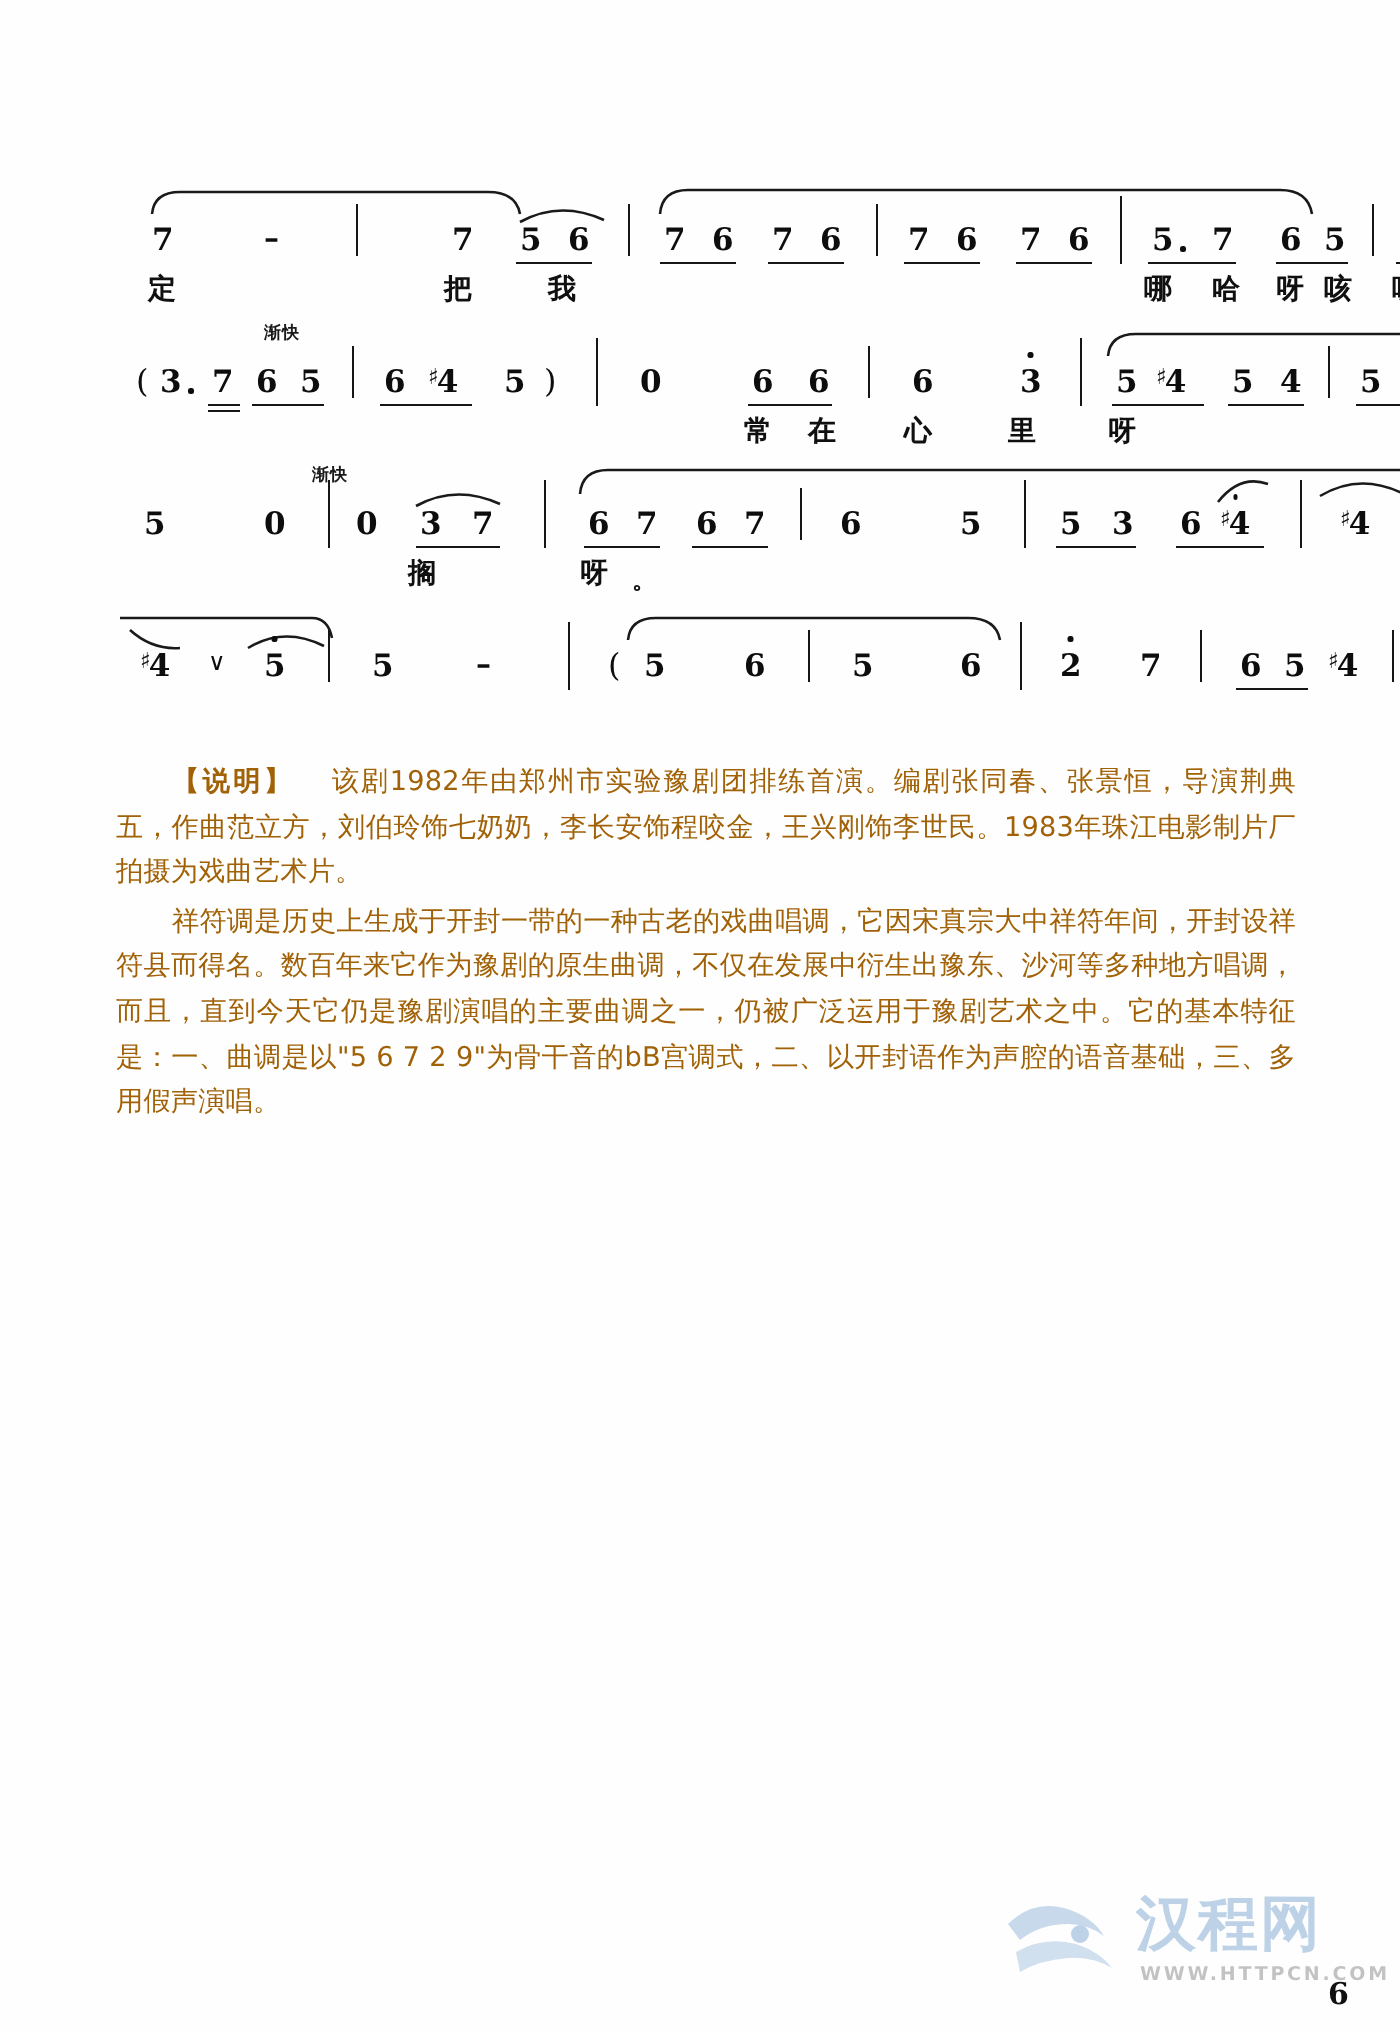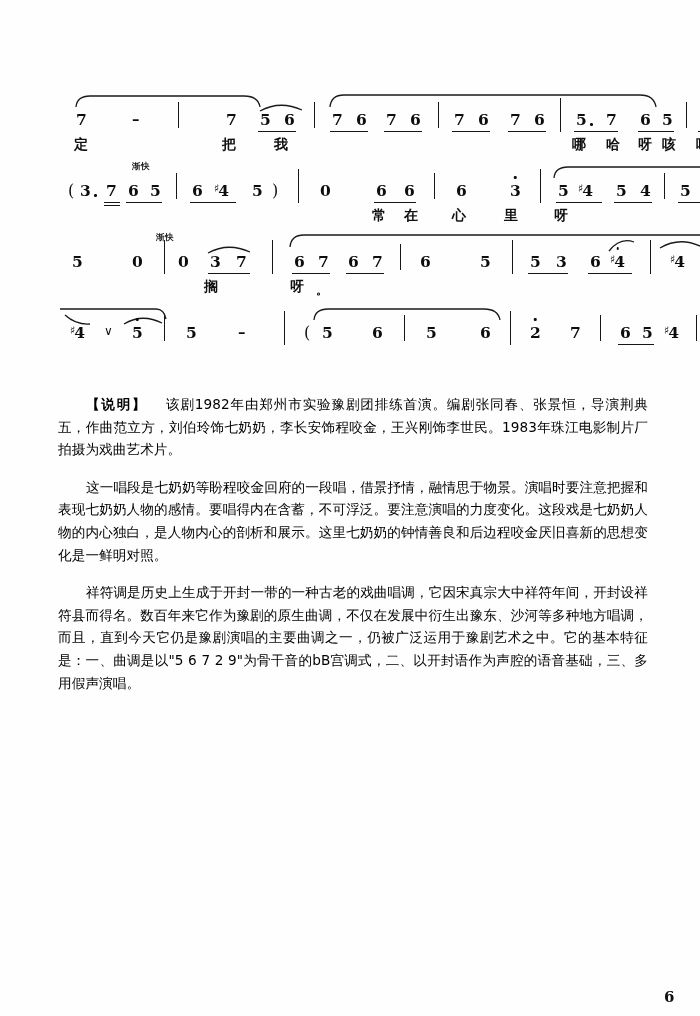--- a/index.html
+++ b/index.html
@@ -134,24 +134,24 @@
   .prose {
     position: absolute;
     left: 58px;
     top: 378px;
     width: 590px;
   }
   .para {
     font-family: "DejaVu Sans", "Liberation Sans", sans-serif;
     font-size: 13.6px;
     line-height: 22.6px;
-    color: #000000;
+    color: #a16207;
     text-align: justify;
     letter-spacing: 0.1px;
-    margin: 15px 0 0 0;
+    margin: 2px 0 0 0;
   }
   .para.indent { text-indent: 28px; }
   .para .label {
     font-weight: bold;
     letter-spacing: 1px;
   }
   .para .gap { display: inline-block; width: 18px; }
 
   
   .watermark {
@@ -407,20 +407,28 @@
 
       <div class="endbar" style="left:744px;">
         
       </div>
     </div>
 
   </div>
 
   <div class="prose">
     <p class="para indent"><span class="label">【说明】</span><span class="gap"></span><span>该剧1982年由郑州市实验豫剧团排练首演。编剧张同春、张景恒，导演荆典五，作曲范立方，刘伯玲饰七奶奶，李长安饰程咬金，王兴刚饰李世民。1983年珠江电影制片厂拍摄为戏曲艺术片。</span></p>
-    <p class="para indent">这一唱段是七奶奶等盼程咬金回府的一段唱，借景抒情，融情思于物景。演唱时要注意把握和表现七奶奶人物的感情。要唱得内在含蓄，不可浮泛。要注意演唱的力度变化。这段戏是七奶奶人物的内心独白，是人物内心的剖析和展示。这里七奶奶的钟情善良和后边程咬金厌旧喜新的思想变化是一鲜明对照。</p>
     <p class="para indent">祥符调是历史上生成于开封一带的一种古老的戏曲唱调，它因宋真宗大中祥符年间，开封设祥符县而得名。数百年来它作为豫剧的原生曲调，不仅在发展中衍生出豫东、沙河等多种地方唱调，而且，直到今天它仍是豫剧演唱的主要曲调之一，仍被广泛运用于豫剧艺术之中。它的基本特征是：一、曲调是以"5 6 7 2 9"为骨干音的bB宫调式，二、以开封语作为声腔的语音基础，三、多用假声演唱。</p>
   </div>
 
+  <div class="watermark">
+    <svg class="wm-logo" viewBox="0 0 62 48">
+      <path d="M4,16 Q16,4 32,8 Q46,12 52,22 Q44,16 34,16 Q20,16 10,24 Z" fill="#2a6fb5" opacity="0.85"></path>
+      <path d="M8,30 Q22,22 38,26 Q50,30 56,38 Q46,32 34,33 Q20,34 10,40 Z" fill="#2a6fb5" opacity="0.7"></path>
+      <circle cx="40" cy="21" r="4.5" fill="#2a6fb5"></circle>
+    </svg>
+    <div class="wm-text">汉程网</div>
+    <div class="wm-url">WWW.HTTPCN.COM</div>
+  </div>
 
   <div class="pageno">6</div>
 
 </div>
 
 </body></html>

